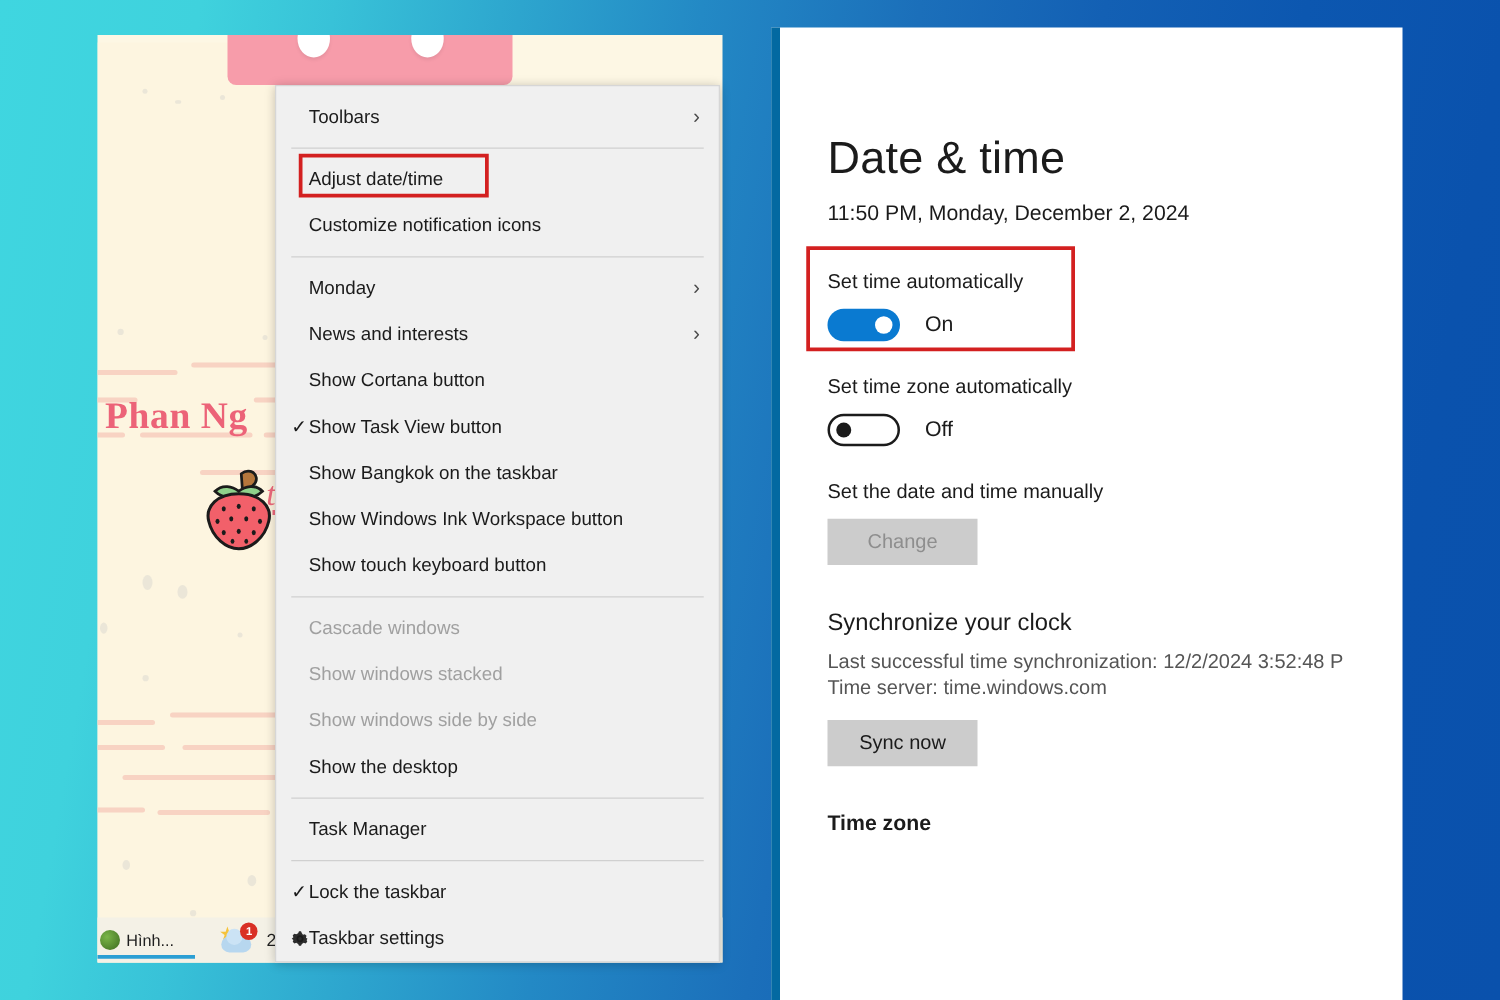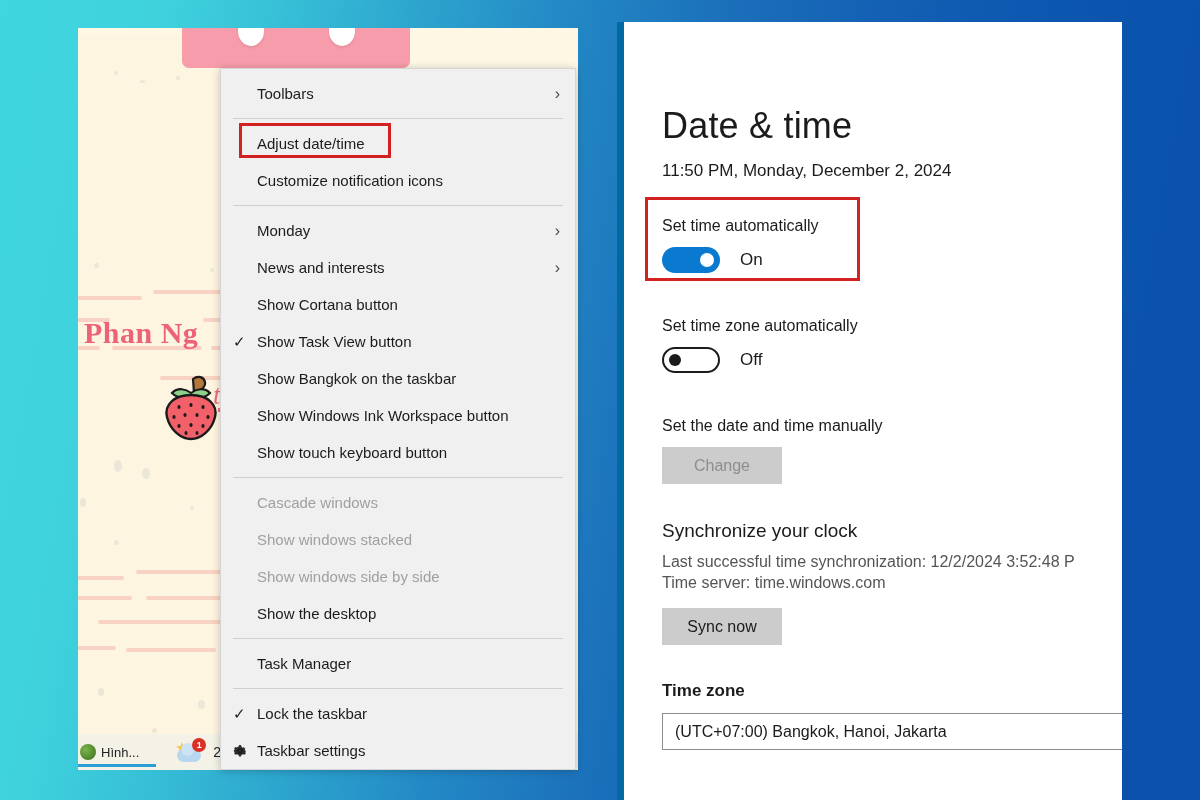--- a/index.html
+++ b/index.html
@@ -190,21 +190,21 @@
     border: 1px solid #d6d6d6;
     box-shadow: 0 1px 8px rgba(0,0,0,.22);
     padding-top: 6px;
     font-size: 15px;
     color: #1b1b1b;
   }
   .menu-item {
     position: relative;
     height: 37px;
     display: flex; align-items: center;
-    padding-left: 36px; padding-right: 16px;
+    padding-left: 26px; padding-right: 16px;
     cursor: default;
     white-space: nowrap;
   }
   .menu-item.disabled { color: #a0a0a0; }
   .menu-item .check {
     position: absolute; left: 12px;
     font-size: 15px; color: #1b1b1b;
     line-height: 1;
   }
   .menu-item .gear {
@@ -242,21 +242,21 @@
   .sp-inner { padding: 0 0 0 38px; }
   .sp-title {
     font-size: 36px; font-weight: normal;
     margin-top: 83px;
     letter-spacing: .2px;
   }
   .sp-now {
     font-size: 17px; margin-top: 14px; color: #1b1b1b;
   }
   .sp-label {
-    font-size: 16px; margin-top: 44px;
+    font-size: 16px; margin-top: 28px;
   }
   .toggle-row {
     display: flex; align-items: center;
     margin-top: 12px;
   }
   .switch {
     width: 58px; height: 26px;
     border-radius: 13px;
     position: relative; flex: none;
   }
@@ -510,19 +510,16 @@
 
     <div class="sp-label">Set the date and time manually</div>
     <button class="btn disabled">Change</button>
 
     <div class="sp-section">Synchronize your clock</div>
     <div class="sp-muted">Last successful time synchronization: 12/2/2024 3:52:48 P</div>
     <div class="sp-muted second">Time server: time.windows.com</div>
     <button class="btn" style="margin-top:16px;">Sync now</button>
 
     <div class="sp-tz-label">Time zone</div>
-    <div class="tz-select">
-      <span>(UTC+07:00) Bangkok, Hanoi, Jakarta</span>
-    </div>
   </div>
 </div>
 
 <div id="settime-highlight"></div>
 
 </body></html>

